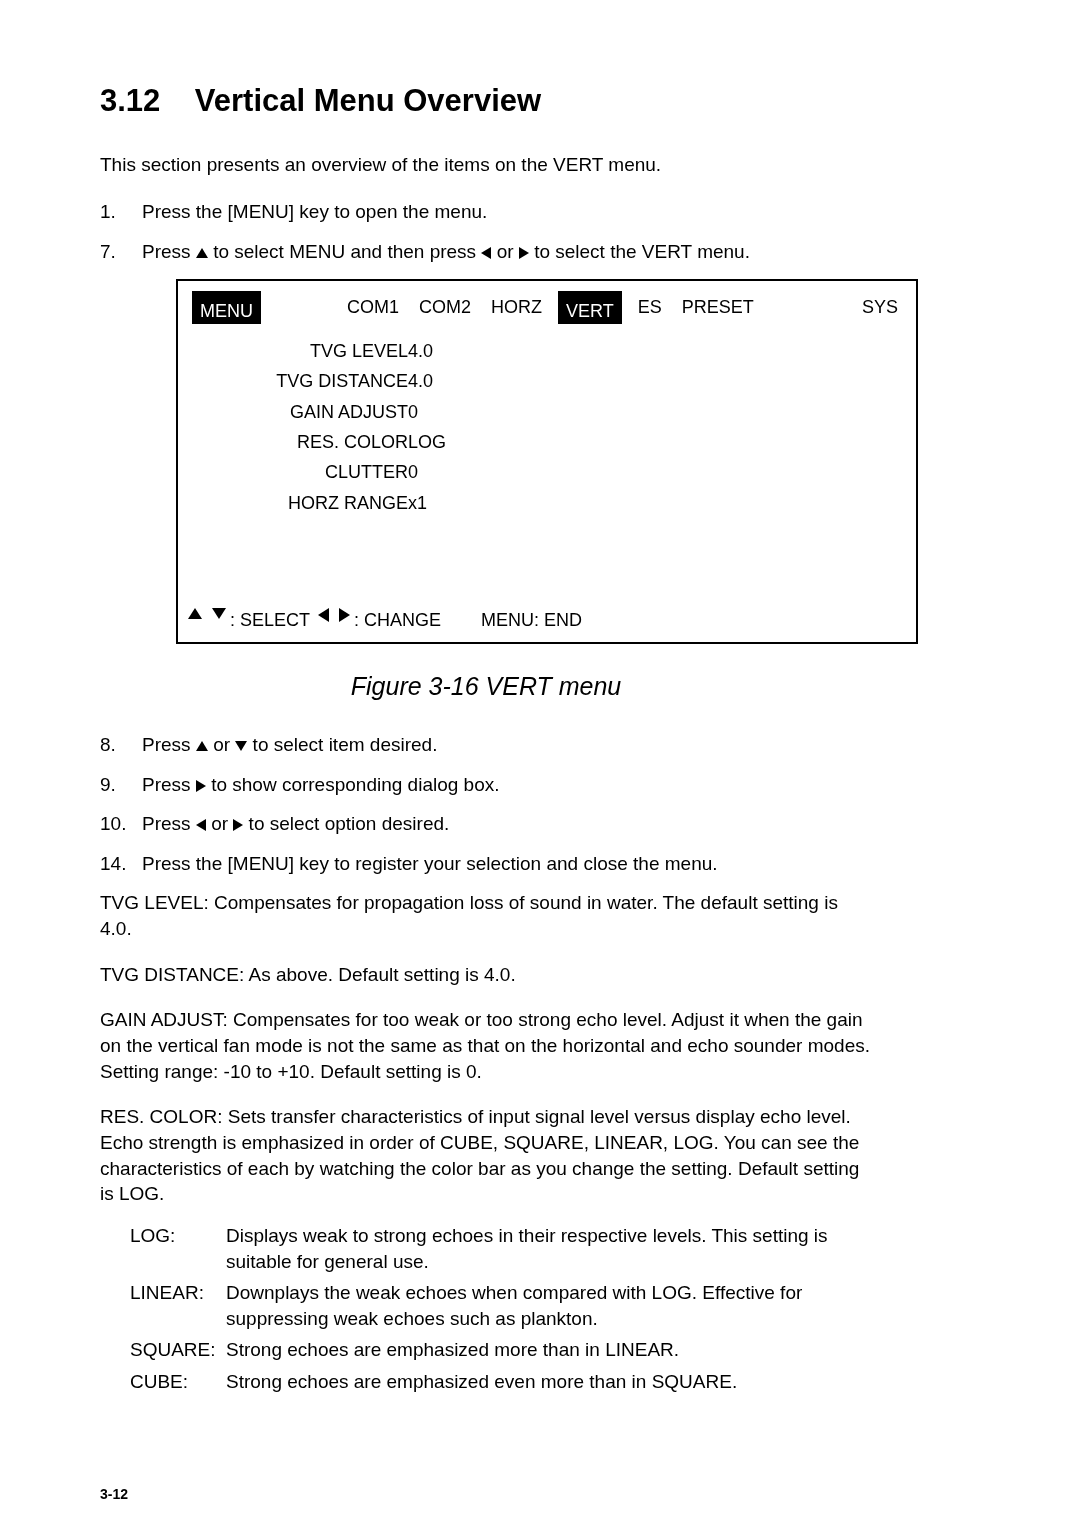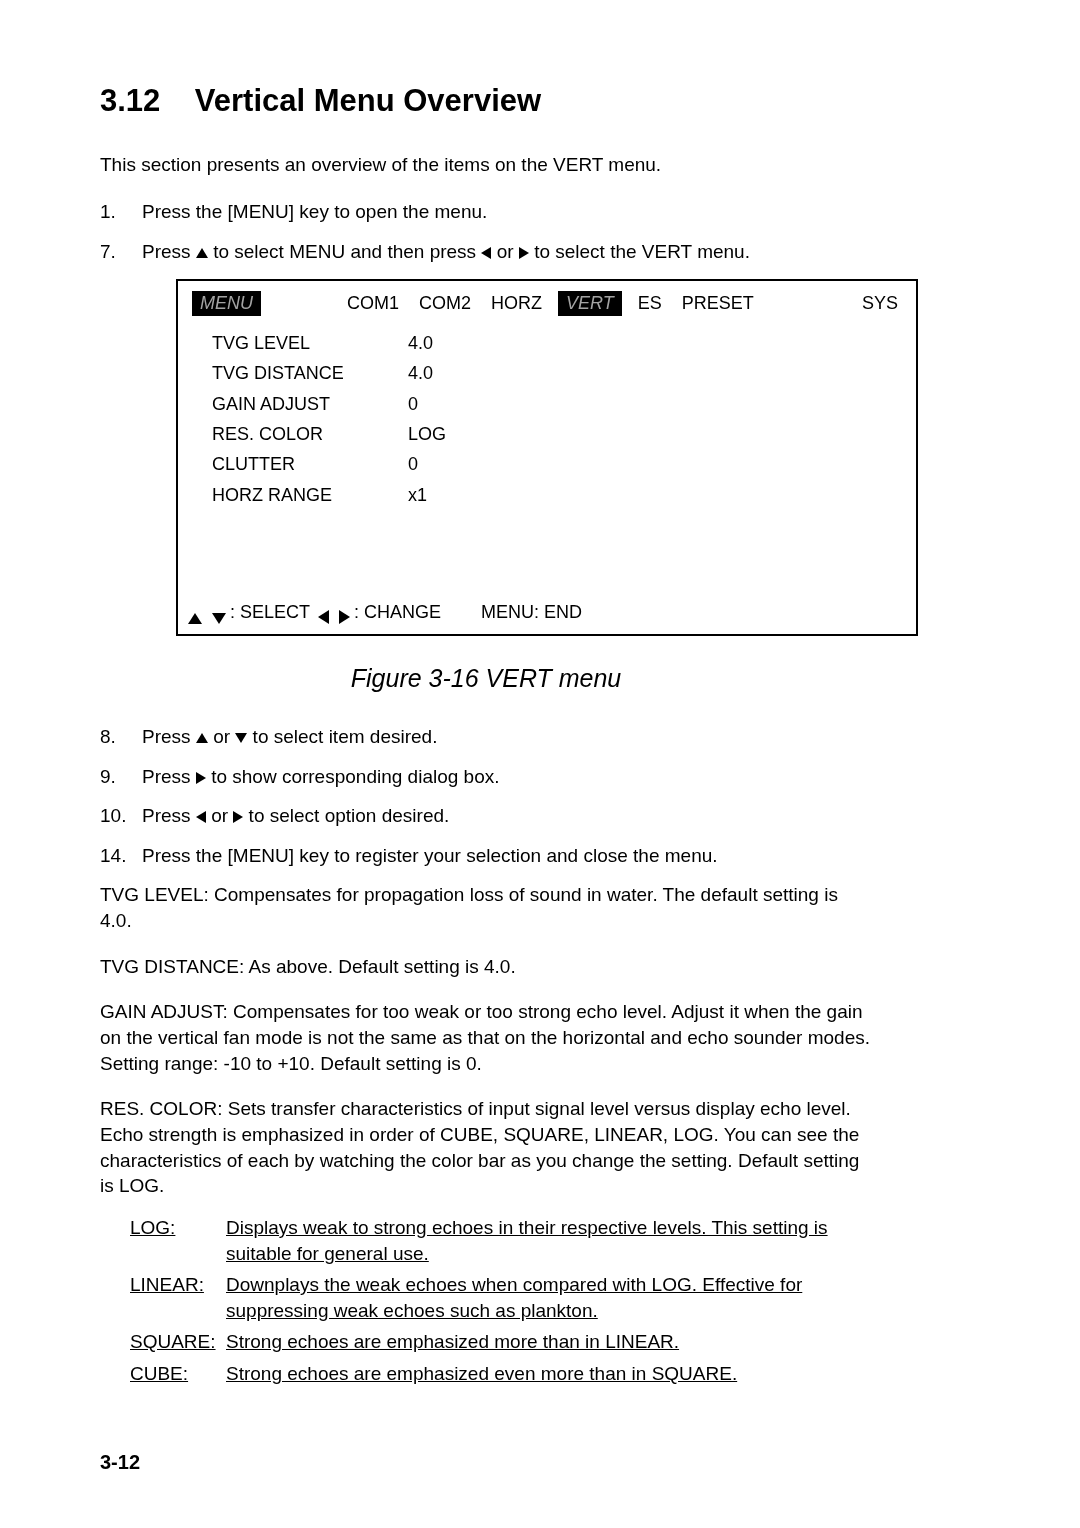--- a/index.html
+++ b/index.html
@@ -73,77 +73,76 @@
     padding: 10px 14px 6px 14px;
     gap: 12px;
     font-size: 18px;
   }
   .menu-header .tab {
     padding: 0 4px;
   }
   .menu-header .tab.inv,
   .inv {
     background: #000;
-    color: #a3a3a3;
-    padding: 0 8px 1px 8px;
-    font-style: italic;
+    color: #ffffff;
+    padding: 8px 8px 1px 8px;
   }
   .menu-body {
     padding: 6px 14px 14px 14px;
   }
   .menu-row {
     display: flex;
     font-size: 18px;
     padding: 3px 0;
+    text-align: right;
   }
   .menu-row .label { width: 196px; padding-left: 20px; }
   .menu-row .value { }
   .menu-empty { height: 70px; }
   .menu-footer {
     display: flex;
     align-items: center;
     gap: 8px;
     padding: 6px 14px 10px 10px;
     font-size: 18px;
   }
-  .menu-footer .seg { display:flex; align-items:flex-end; gap:4px; }
+  .menu-footer .seg { display:flex; align-items:flex-start; gap:4px; }
   .menu-footer .spacer { width: 24px; }
 
   .fig-caption {
     text-align: center;
     font-style: italic;
     margin: 26px 0 28px 0;
     font-size: 25px;
   }
 
   
   .defs p { margin: 0 0 20px 0; }
   .defs p .term { font-weight: normal; }
 
   
   .sublist {
     margin: 16px 0 0 30px;
-    text-decoration: underline;
   }
   .sublist .row {
     display: flex;
     margin-bottom: 6px;
   }
   .sublist .row .k {
     width: 96px;
     flex: 0 0 96px;
   }
   .sublist .row .v { flex: 1; }
 
   .page-number {
     position: absolute;
     left: 100px;
-    bottom: 52px;
+    bottom: 24px;
     font-weight: bold;
-    font-size: 20px;
+    font-size: 14px;
   }
 </style>
 </head>
 <body>
 
 <div class="page">
 
   <h1 class="section">
     <span>3.12</span>
     &nbsp;&nbsp;

